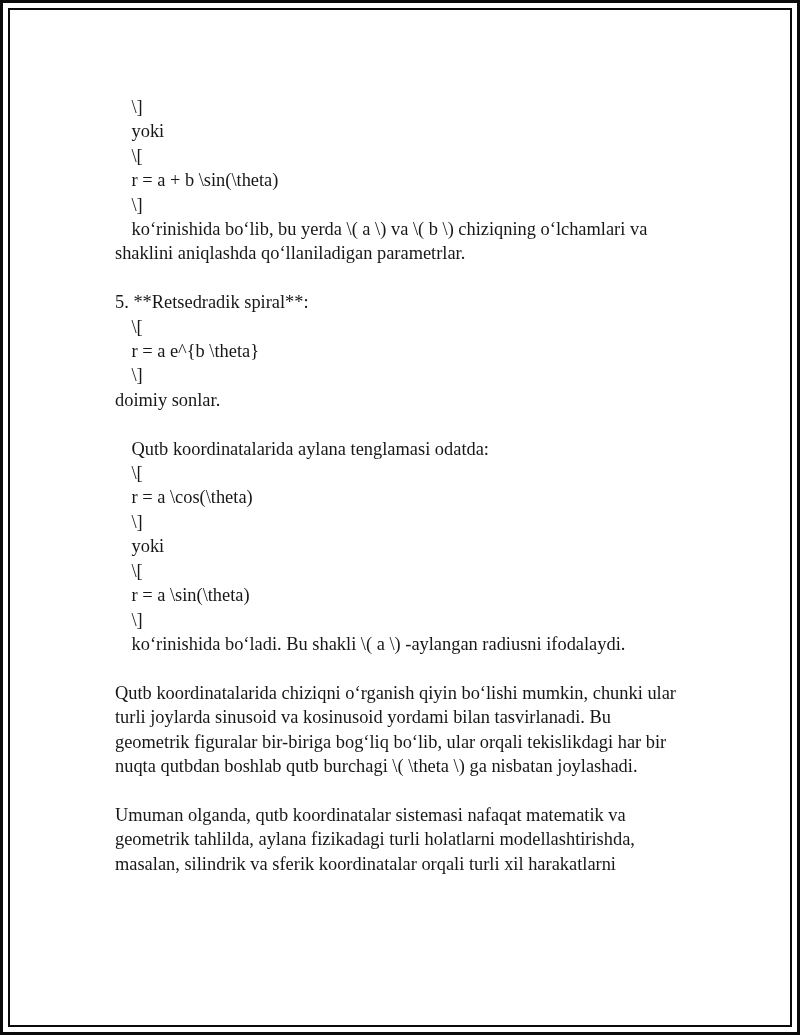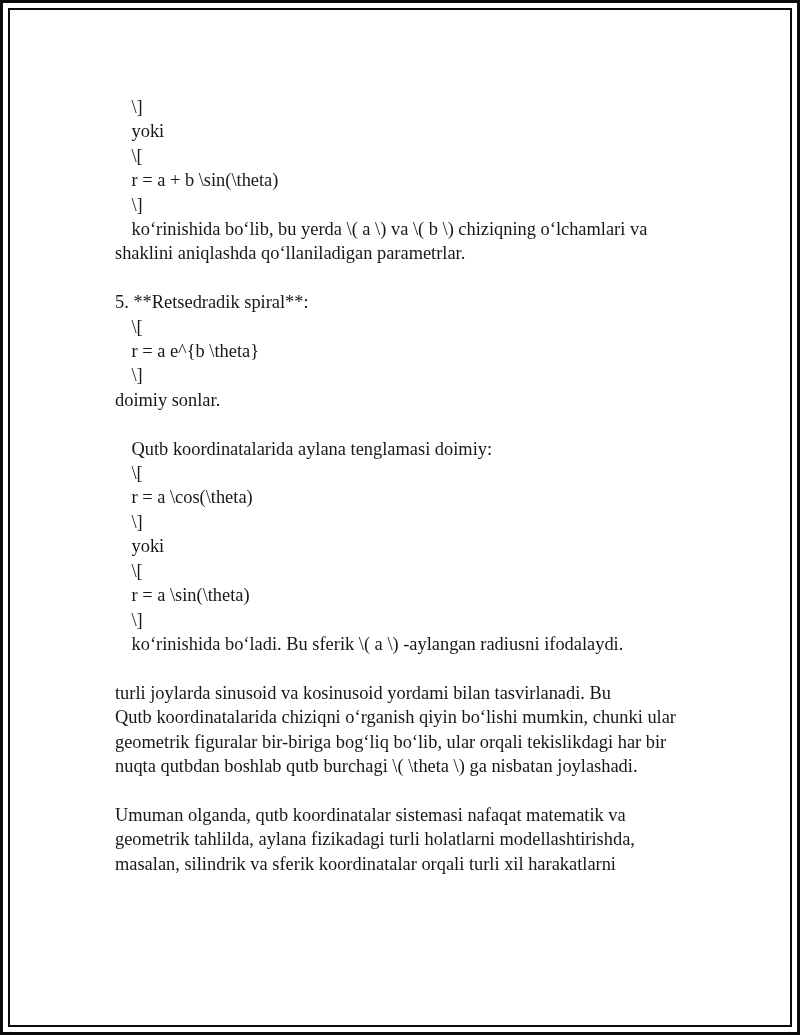--- a/index.html
+++ b/index.html
@@ -59,31 +59,31 @@
     <div class="line ind">\]</div>
     <div class="line ind">koʻrinishida boʻlib, bu yerda \( a \) va \( b \) chiziqning oʻlchamlari va</div>
     <div class="line">shaklini aniqlashda qoʻllaniladigan parametrlar.</div>
     <div class="line"></div>
     <div class="line">5. **Retsedradik spiral**:</div>
     <div class="line ind">\[</div>
     <div class="line ind">r = a e^{b \theta}</div>
     <div class="line ind">\]</div>
     <div class="line">doimiy sonlar.</div>
     <div class="line"></div>
-    <div class="line ind">Qutb koordinatalarida aylana tenglamasi doimiy:</div>
+    <div class="line ind">Qutb koordinatalarida aylana tenglamasi odatda:</div>
     <div class="line ind">\[</div>
     <div class="line ind">r = a \cos(\theta)</div>
     <div class="line ind">\]</div>
     <div class="line ind">yoki</div>
     <div class="line ind">\[</div>
     <div class="line ind">r = a \sin(\theta)</div>
     <div class="line ind">\]</div>
-    <div class="line ind">koʻrinishida boʻladi. Bu sferik \( a \) -aylangan radiusni ifodalaydi.</div>
+    <div class="line ind">koʻrinishida boʻladi. Bu shakli \( a \) -aylangan radiusni ifodalaydi.</div>
     <div class="line"></div>
+    <div class="line">Qutb koordinatalarida chiziqni oʻrganish qiyin boʻlishi mumkin, chunki ular</div>
     <div class="line">turli joylarda sinusoid va kosinusoid yordami bilan tasvirlanadi. Bu</div>
-    <div class="line">Qutb koordinatalarida chiziqni oʻrganish qiyin boʻlishi mumkin, chunki ular</div>
     <div class="line">geometrik figuralar bir-biriga bogʻliq boʻlib, ular orqali tekislikdagi har bir</div>
     <div class="line">nuqta qutbdan boshlab qutb burchagi \( \theta \) ga nisbatan joylashadi.</div>
     <div class="line"></div>
     <div class="line">Umuman olganda, qutb koordinatalar sistemasi nafaqat matematik va</div>
     <div class="line">geometrik tahlilda, aylana fizikadagi turli holatlarni modellashtirishda,</div>
     <div class="line">masalan, silindrik va sferik koordinatalar orqali turli xil harakatlarni</div>
   </main>
 
 </body></html>

